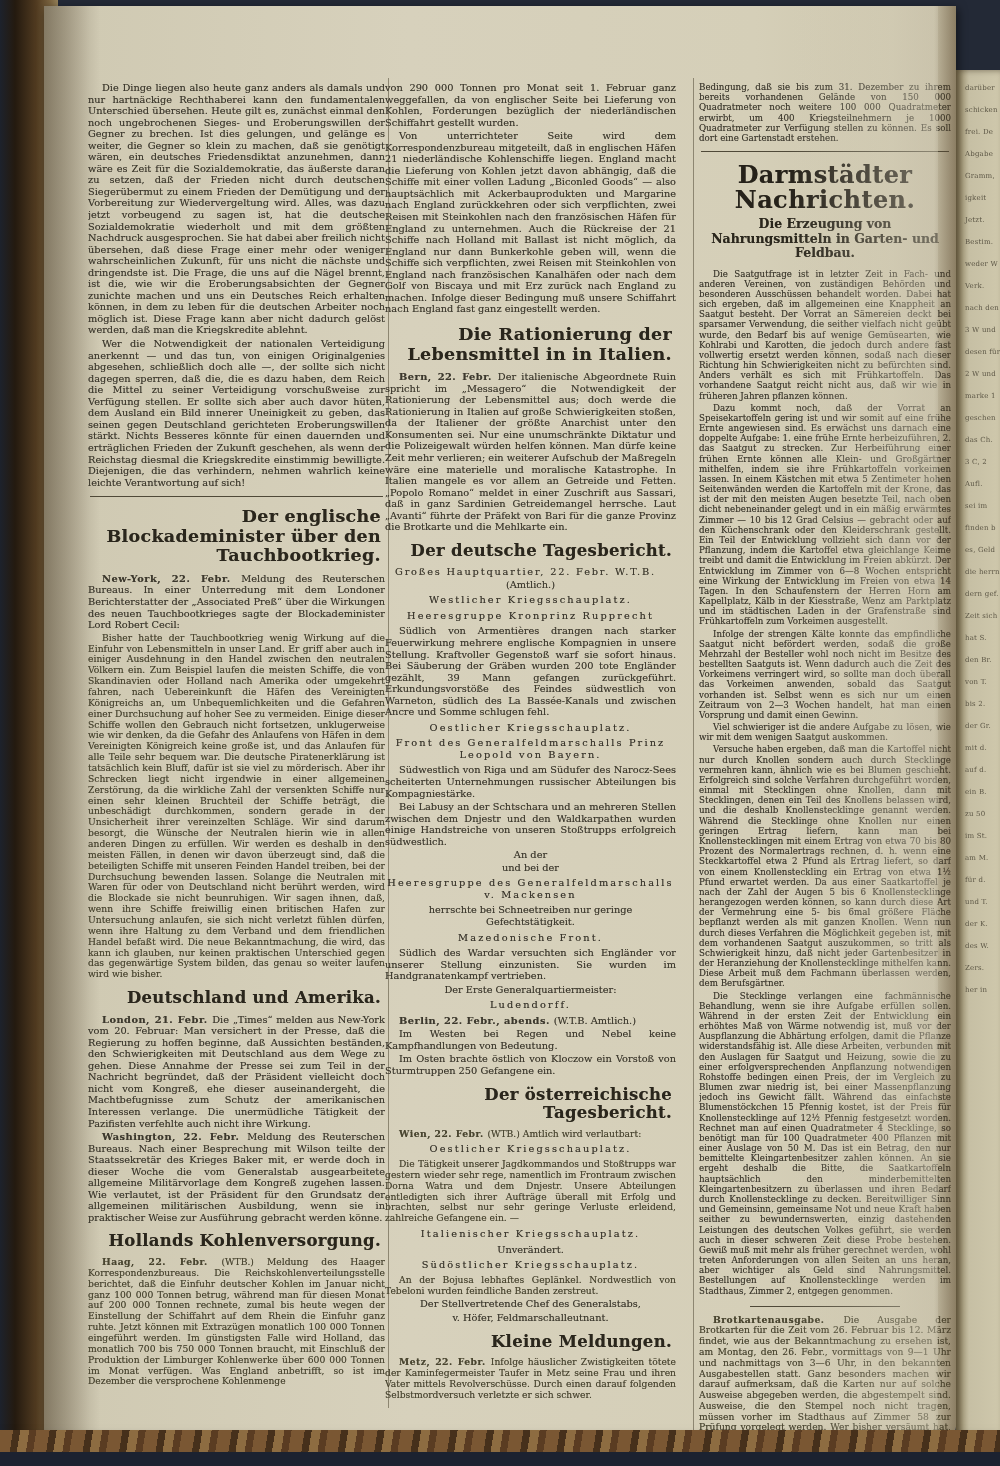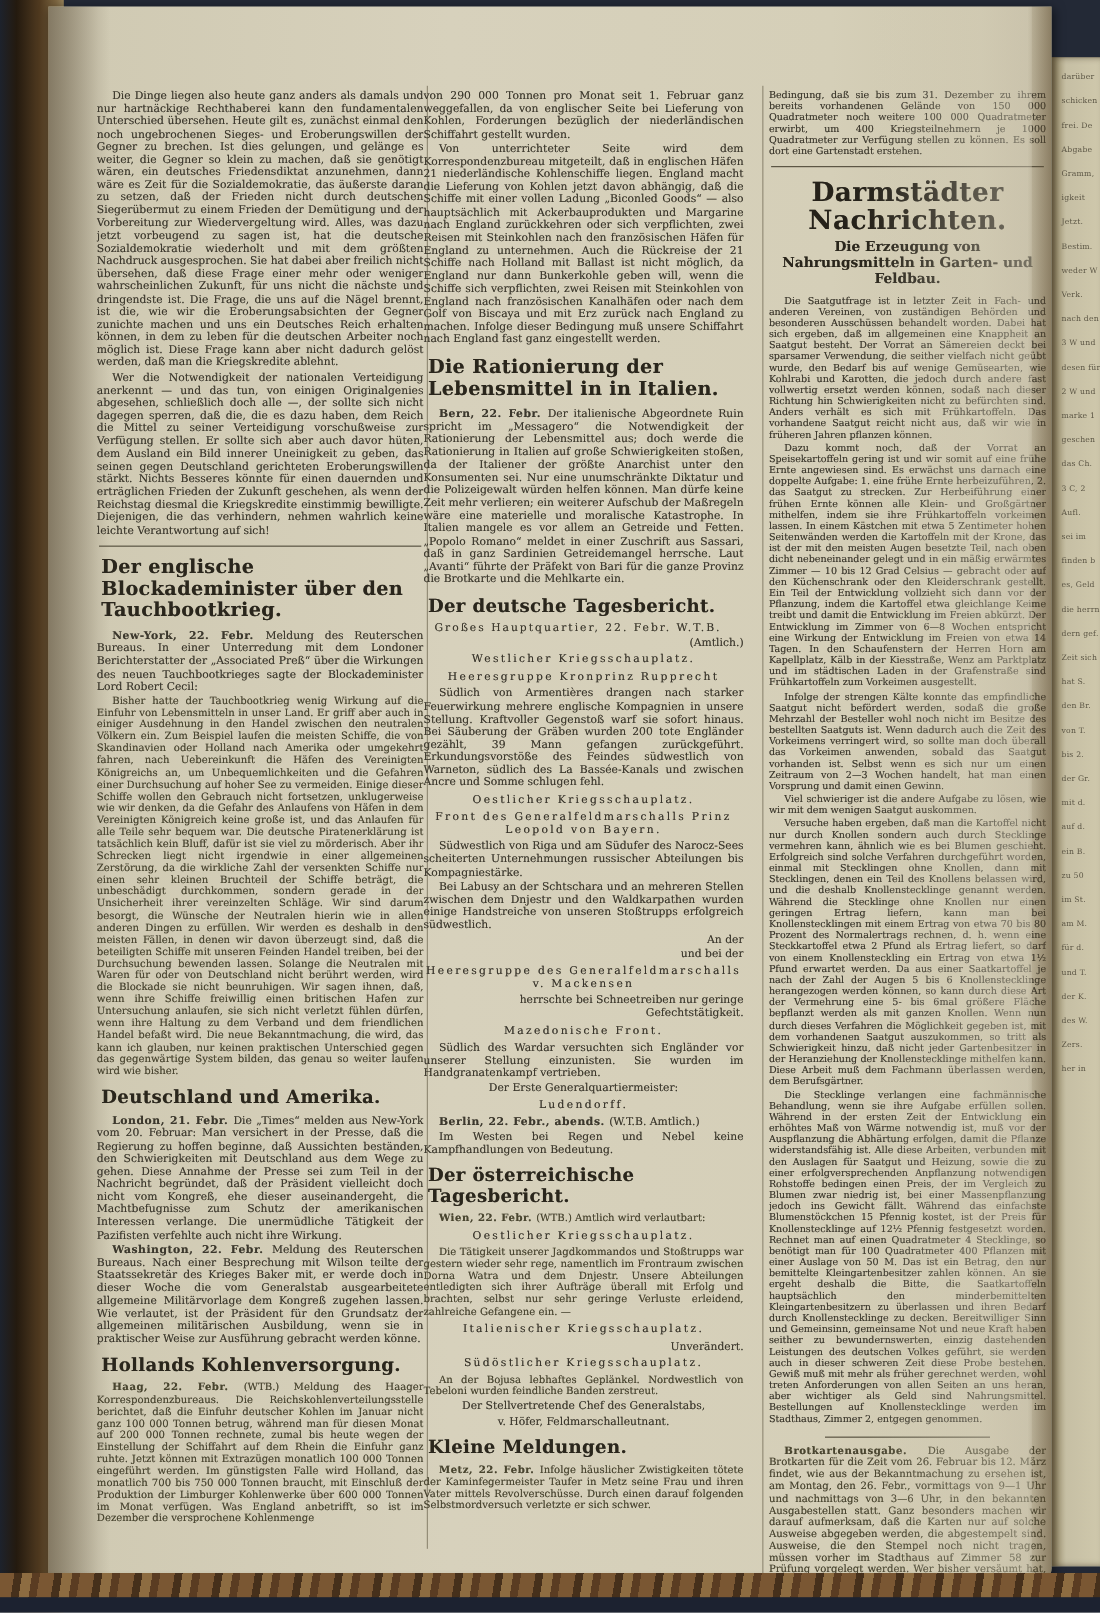--- a/index.html
+++ b/index.html
@@ -17,50 +17,50 @@
   .page{position:absolute;left:44px;top:6px;width:912px;height:1430px;overflow:hidden;
         background:linear-gradient(90deg,#b7b097 0%,#d0cab3 5%,#d7d1bc 40%,#d5cfb8 78%,#cdc6ad 93%,#bbb299 100%);
         border-radius:0 0 10px 4px;box-shadow:2px 3px 10px rgba(0,0,0,.55);}
   .page::before{content:"";position:absolute;left:0;top:0;width:56px;height:100%;
         background:linear-gradient(90deg,rgba(48,32,16,.38),rgba(48,32,16,0));pointer-events:none;}
   .page::after{content:"";position:absolute;right:0;top:0;width:22px;height:100%;
         background:linear-gradient(270deg,rgba(92,74,46,.5),rgba(92,74,46,0));pointer-events:none;}
   .fade{position:absolute;right:18px;top:0;width:150px;height:100%;
         background:linear-gradient(90deg,rgba(215,209,188,0),rgba(215,209,188,.45));pointer-events:none;}
   
-  .sliver{position:absolute;left:956px;top:52px;width:44px;height:1372px;overflow:hidden;
+  .sliver{position:absolute;left:956px;top:70px;width:44px;height:1372px;overflow:hidden;
         background:linear-gradient(90deg,#968a66 0%,#c6bfa4 30%,#cfc8ac 100%);
         box-shadow:inset 4px 0 6px rgba(40,30,15,.55);}
   .frag{font-size:7px;line-height:1;color:#5c5645;margin:15px 0 0 9px;white-space:nowrap;
         letter-spacing:.2px;filter:blur(.2px);}
   
   .col{position:absolute;top:76px;height:1348px;overflow:hidden;text-align:justify;
        color:#3c382d;font-size:9.8px;line-height:1.18;
        text-shadow:0 0 .4px rgba(60,56,45,.55);}
   .c1{left:44px;width:297px;}
   .c2{left:341px;width:291px;}
   .c3{left:655px;width:252px;font-size:8.7px;line-height:1.17;}
   .rule{position:absolute;top:72px;width:1px;height:1330px;background:#8d8671;}
   .r1{left:344px;} .r2{left:649px;height:1352px;}
   
   .blk{margin:0 0 2px;}
   .p{text-indent:14px;}
   .noind{text-indent:0;}
   .small{font-size:9.2px;color:#49452f;}
   .blk b{font-weight:bold;letter-spacing:.5px;}
-  .h1,.h2{font-weight:bold;text-align:left;text-indent:0;color:#2a261c;
+  .h1,.h2{font-weight:bold;text-align:right;text-indent:0;color:#2a261c;
           font-size:17.5px;line-height:1.12;margin:10px 4px 7px;letter-spacing:.3px;}
   .h2{font-size:16.5px;margin:9px 4px 6px;}
   .big{font-weight:bold;text-align:center;text-indent:0;color:#26221a;
        font-size:24px;line-height:1.05;margin:10px 0 5px;letter-spacing:.4px;}
   .h3{font-weight:bold;text-align:center;text-indent:0;color:#2a261c;
       font-size:12.5px;line-height:1.15;margin:2px 8px 8px;}
   .sp{text-align:center;text-indent:0;letter-spacing:2.1px;margin:4px 0;color:#37332a;}
   .spl{text-indent:10px;letter-spacing:1.8px;margin:4px 0 0;text-align:left;}
-  .line{text-indent:0;margin:1px 0;text-align:right;}
+  .line{text-indent:0;margin:1px 16px;text-align:center;}
   .center{text-align:center;text-indent:0;margin:2px 0;}
   .hr{border-top:1.3px solid #4f4938;margin:8px 2px 6px;}
   .hrs{width:150px;border-top:1.3px solid #4f4938;margin:10px auto 8px;}
 </style>
 </head>
 <body>
 
 <div class="scene">
   <div class="gutter"></div>
 
@@ -97,20 +97,21 @@
         <div class="blk line">An der</div>
         <div class="blk line">und bei der</div>
         <div class="blk sp">Heeresgruppe des Generalfeldmarschalls v. Mackensen</div>
         <div class="blk line">herrschte bei Schneetreiben nur geringe Gefechtstätigkeit.</div>
         <div class="blk sp">Mazedonische Front.</div>
         <div class="blk p">Südlich des Wardar versuchten sich Engländer vor unserer Stellung einzunisten. Sie wurden im Handgranatenkampf vertrieben.</div>
         <div class="blk center">Der Erste Generalquartiermeister:</div>
         <div class="blk sp">Ludendorff.</div>
         <div class="blk p"><b>Berlin, 22. Febr., abends. </b>(W.T.B. Amtlich.)</div>
         <div class="blk p">Im Westen bei Regen und Nebel keine Kampfhandlungen von Bedeutung.</div>
+        <div class="blk p">Im Osten brachte östlich von Kloczow ein Vorstoß von Sturmtruppen 250 Gefangene ein.</div>
         <div class="blk h2">Der österreichische Tagesbericht.</div>
         <div class="blk p small"><b>Wien, 22. Febr. </b>(WTB.) Amtlich wird verlautbart:</div>
         <div class="blk sp">Oestlicher Kriegsschauplatz.</div>
         <div class="blk p small">Die Tätigkeit unserer Jagdkommandos und Stoßtrupps war gestern wieder sehr rege, namentlich im Frontraum zwischen Dorna Watra und dem Dnjestr. Unsere Abteilungen entledigten sich ihrer Aufträge überall mit Erfolg und brachten, selbst nur sehr geringe Verluste erleidend, zahlreiche Gefangene ein. —</div>
         <div class="blk sp">Italienischer Kriegsschauplatz.</div>
         <div class="blk line">Unverändert.</div>
         <div class="blk sp">Südöstlicher Kriegsschauplatz.</div>
         <div class="blk p small">An der Bojusa lebhaftes Geplänkel. Nordwestlich von Tebeloni wurden feindliche Banden zerstreut.</div>
         <div class="blk center">Der Stellvertretende Chef des Generalstabs,</div>
         <div class="blk center">v. Höfer, Feldmarschalleutnant.</div>

